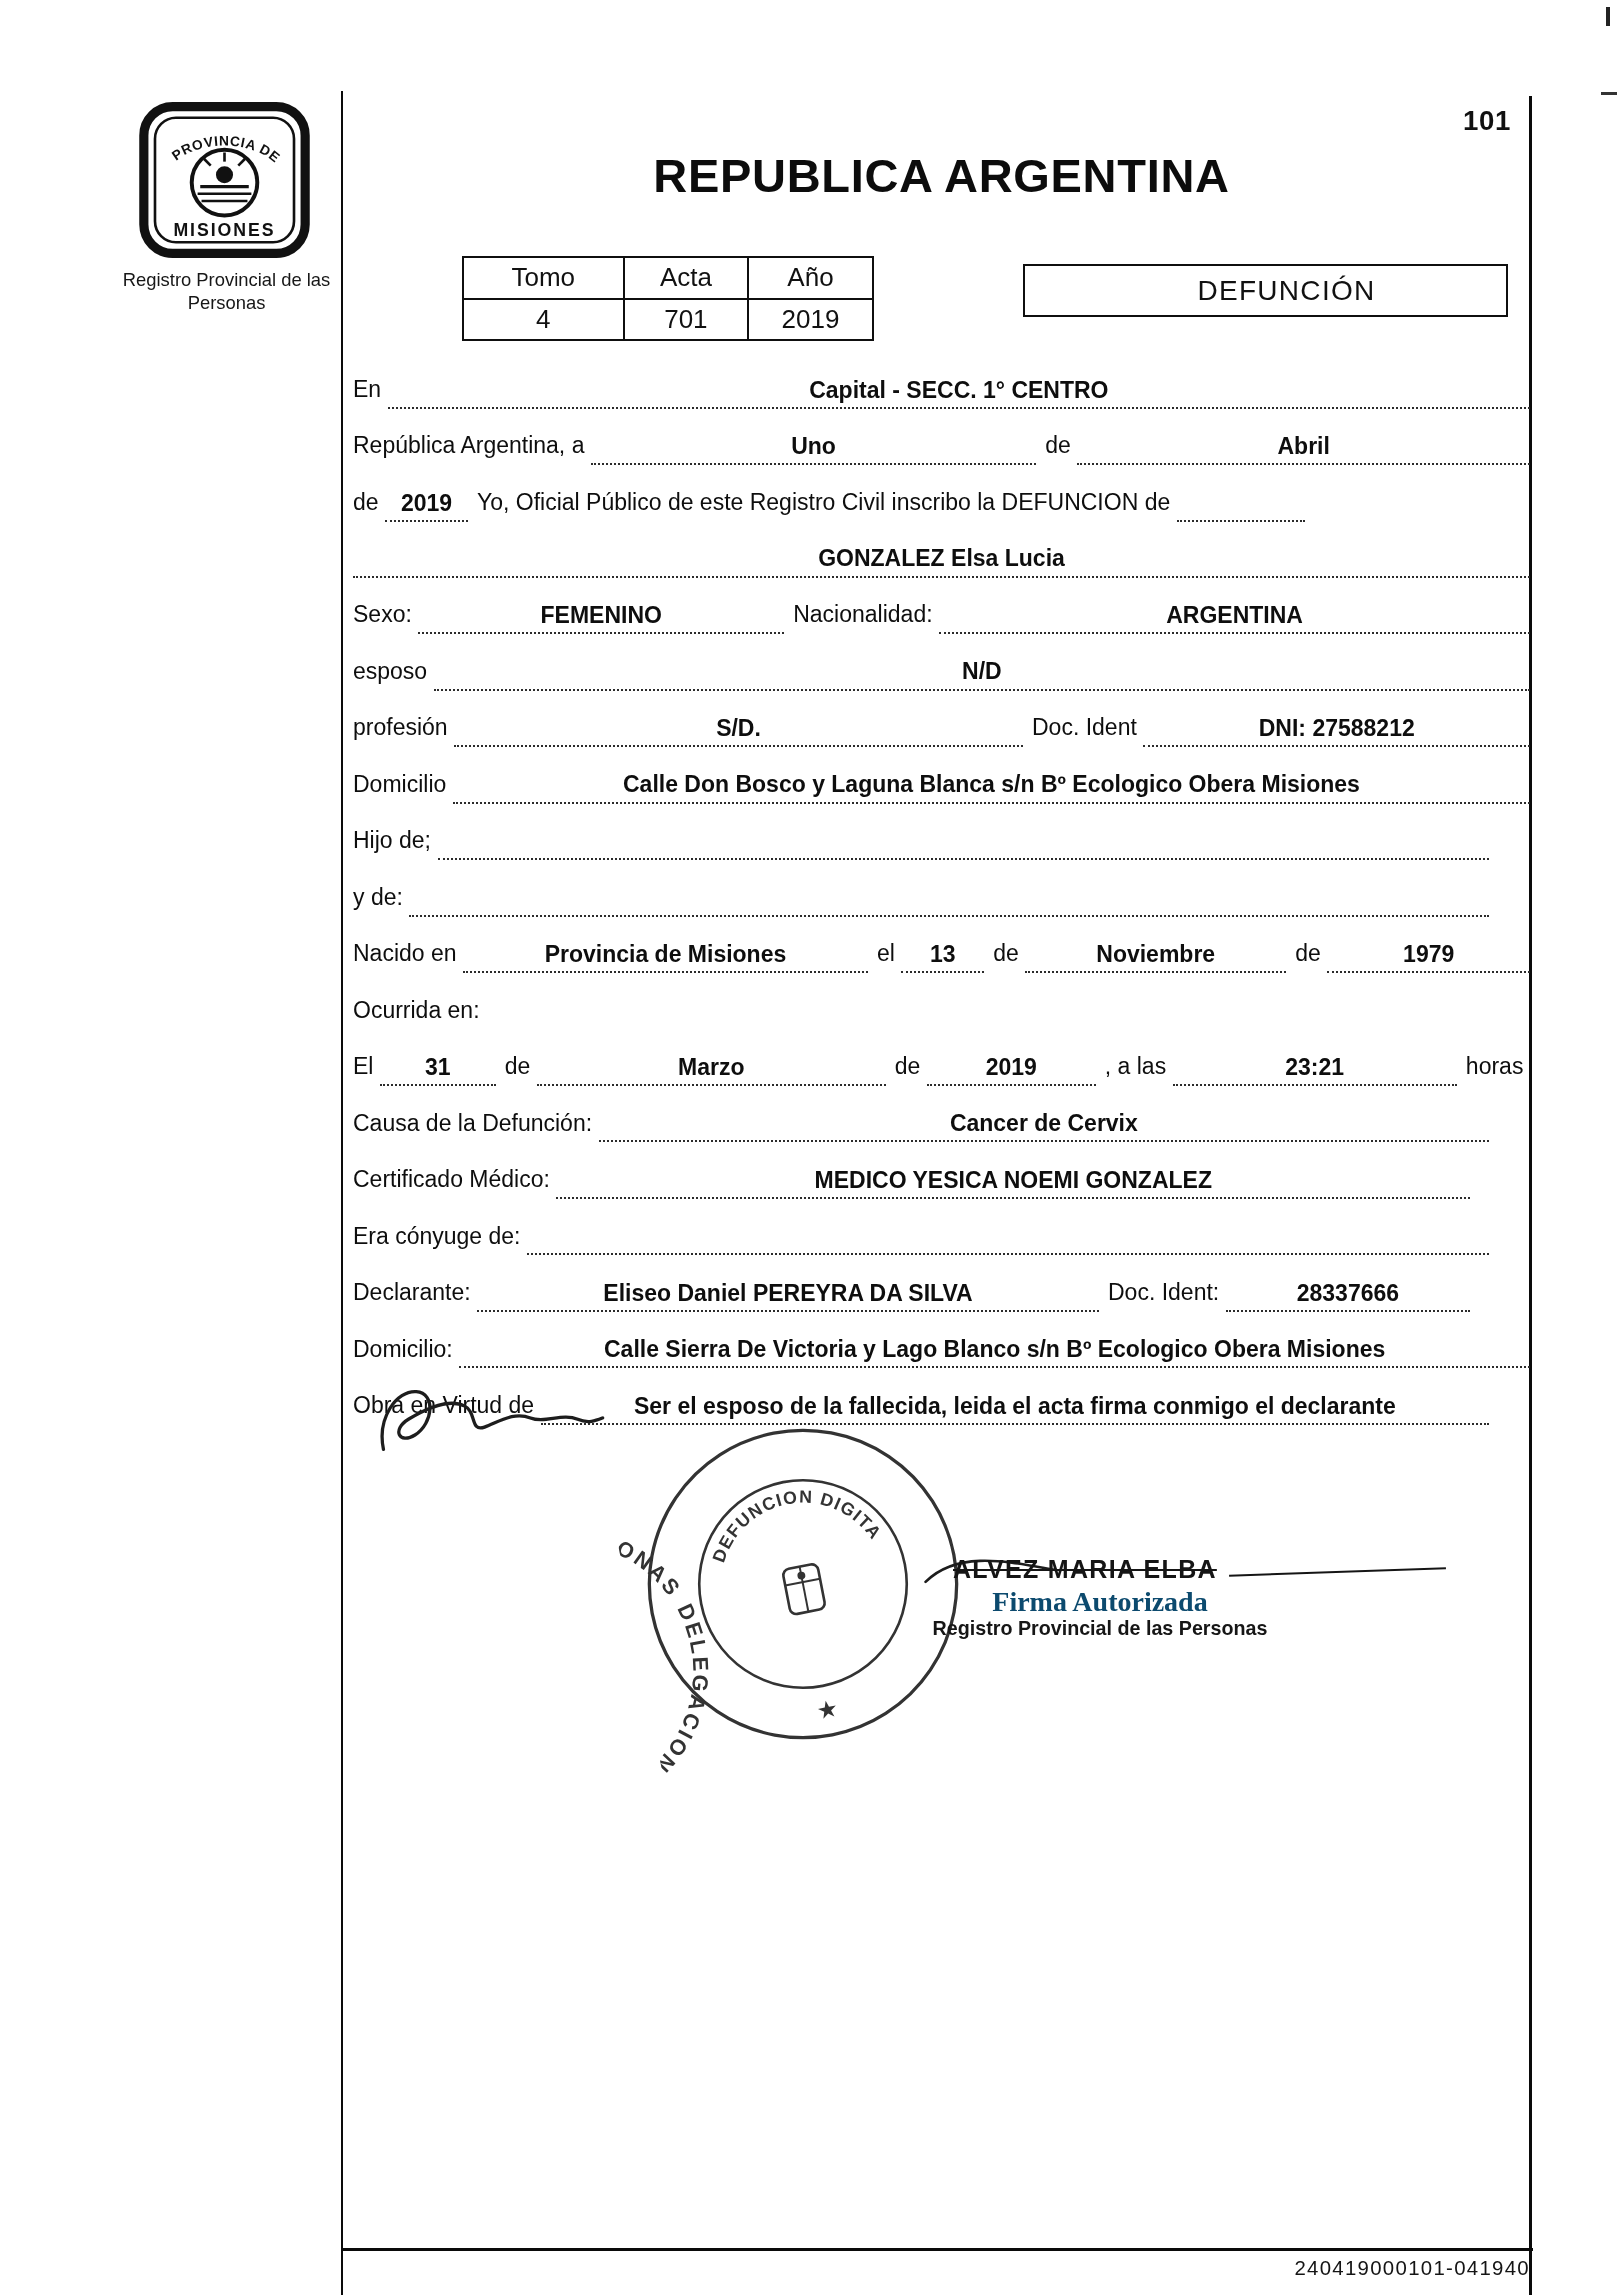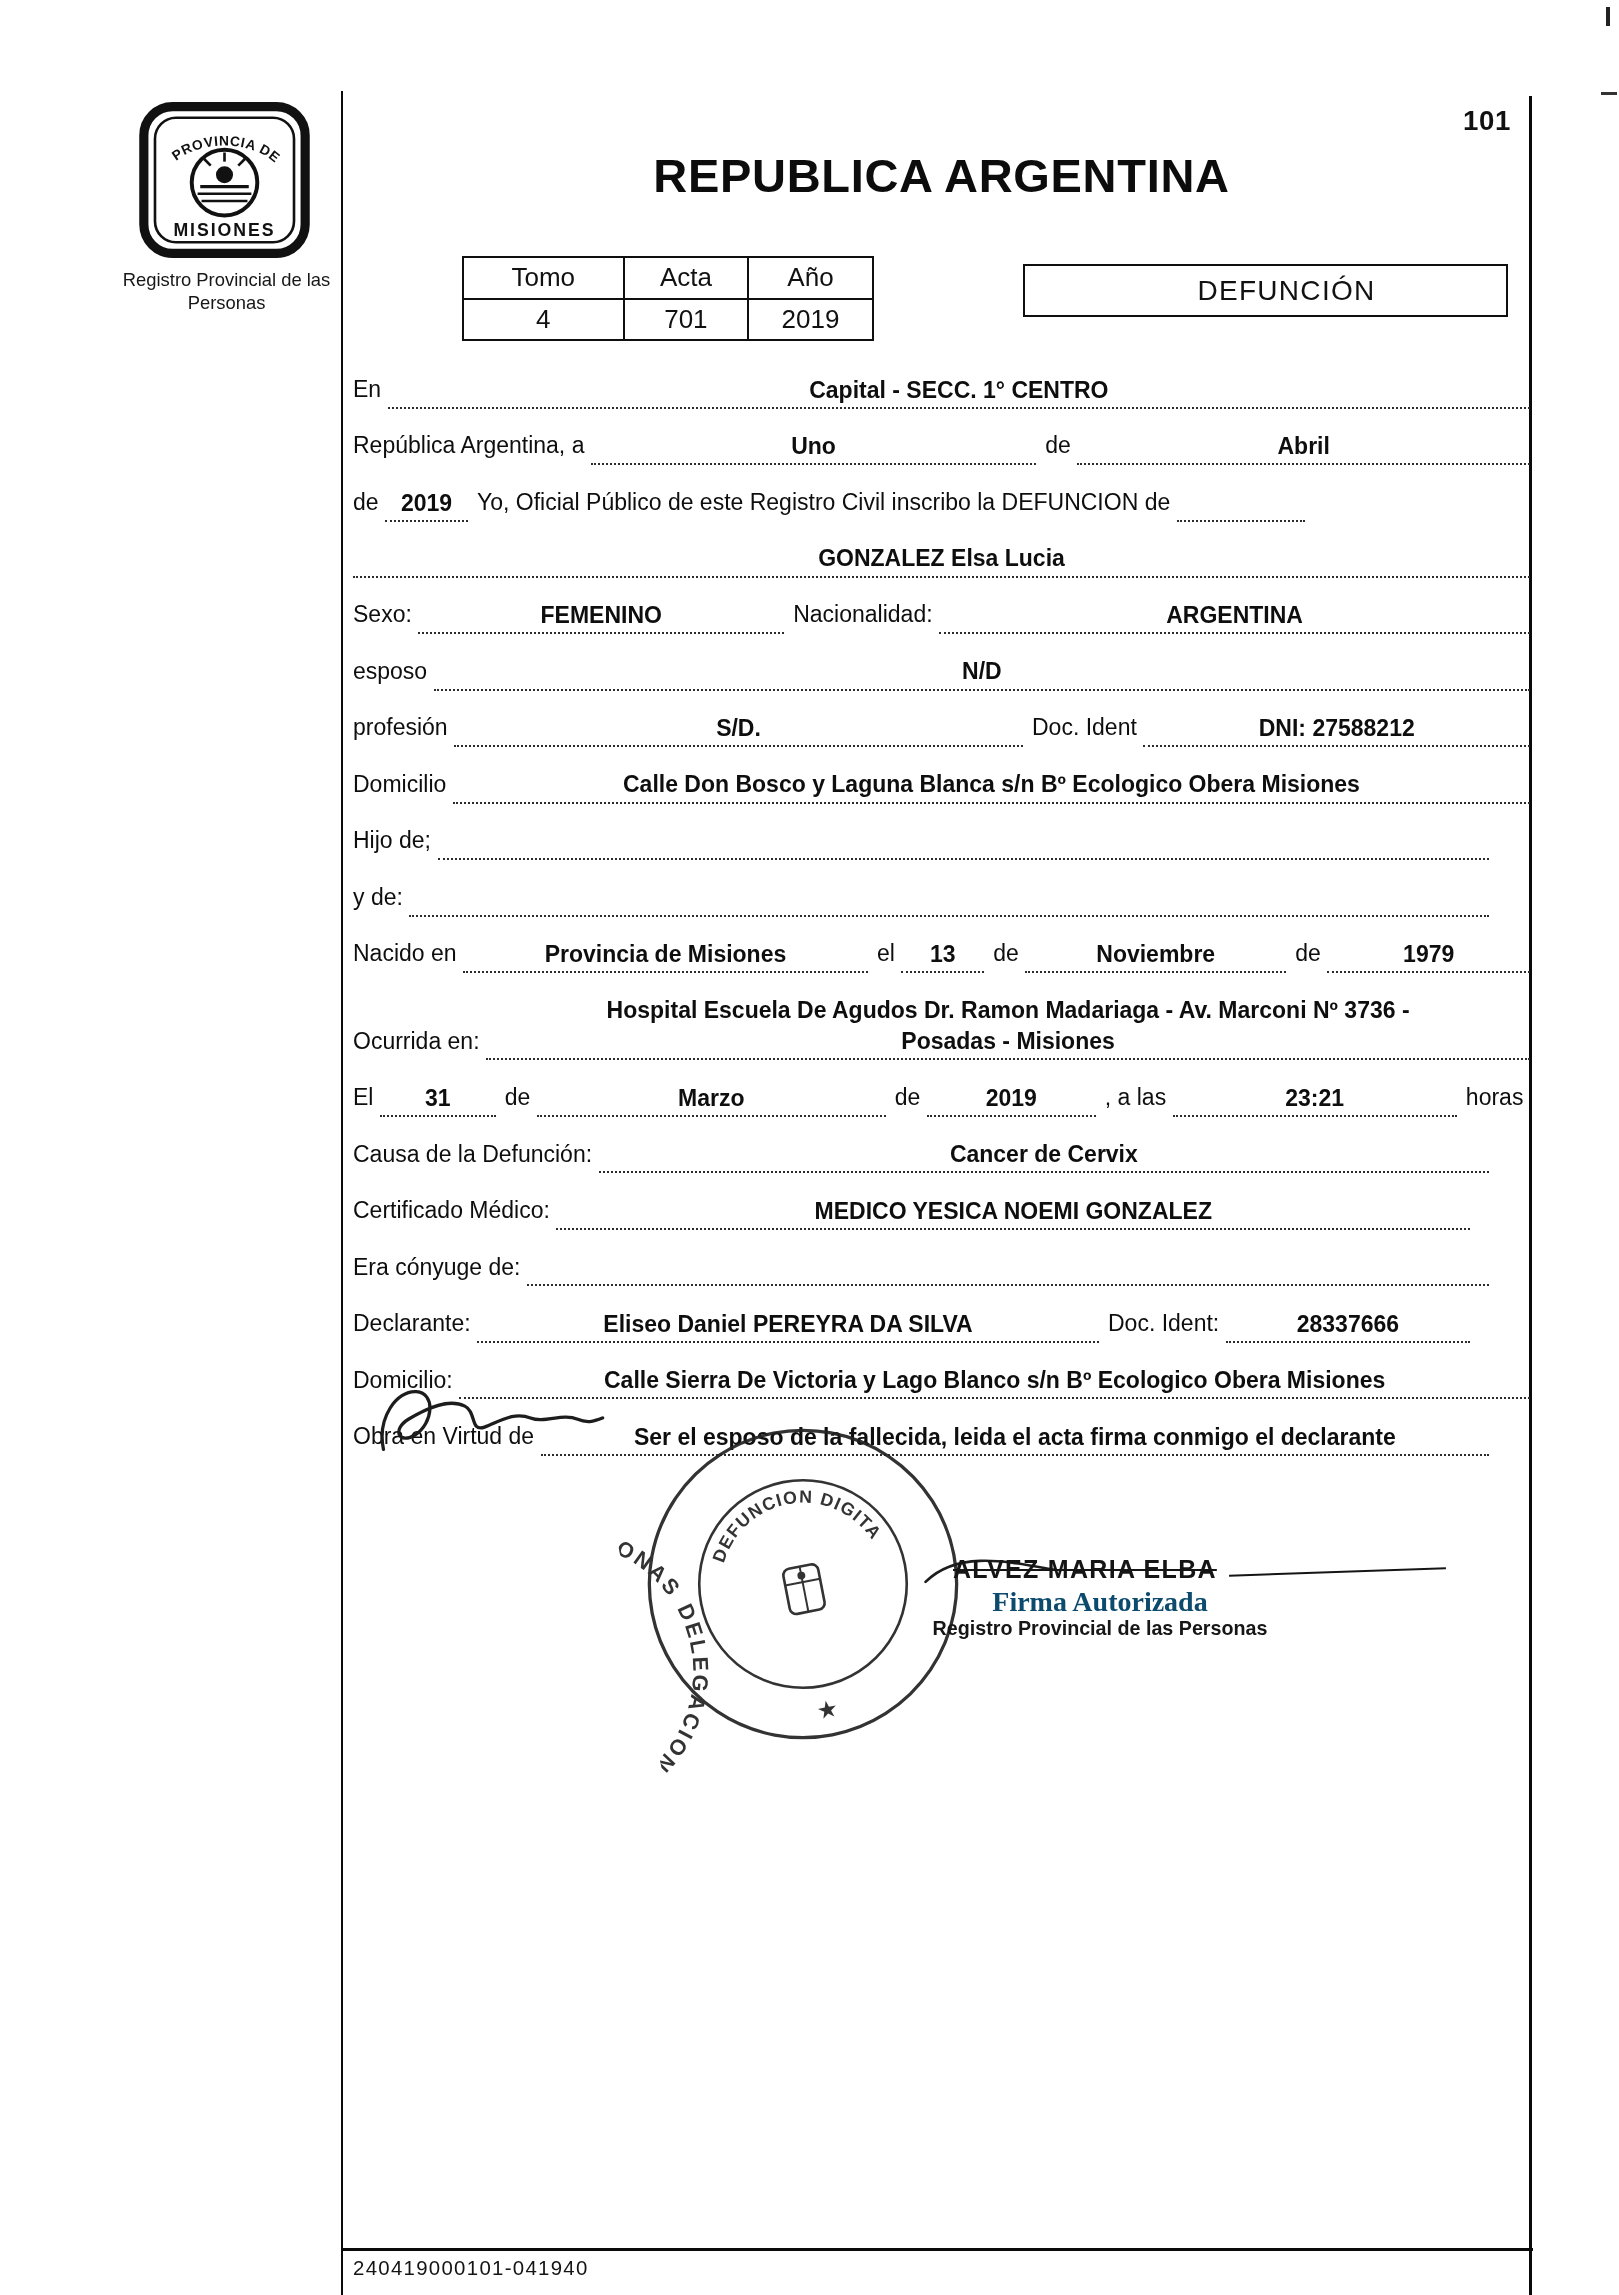--- a/index.html
+++ b/index.html
@@ -72,21 +72,21 @@
   .auth-caption1{
     position:absolute;left:985px;top:1586px;width:230px;text-align:center;
     font-family:"Liberation Serif", serif;font-size:28px;font-weight:600;color:#0c4a6e;
   }
   .auth-caption2{
     position:absolute;left:926px;top:1617px;width:348px;text-align:center;
     font-size:19.7px;font-weight:600;color:#161616;
   }
 
   .barcode-number{
-    position:absolute;left:353px;top:2257px;width:1177px;text-align:left;
+    position:absolute;left:353px;top:2257px;width:1177px;text-align:right;
     font-size:20.4px;letter-spacing:1.3px;color:#141414;
   }
 </style>
 </head>
 <body>
 
 <div class="vrule-left"></div>
 <div class="vrule-right"></div>
 <div class="hrule-bottom"></div>
 <div class="artifact-dash"></div>
@@ -199,24 +199,20 @@
     <span class="lbl mid">el</span>
     <span class="fill w110">13</span>
     <span class="lbl mid">de</span>
     <span class="fill w380">Noviembre</span>
     <span class="lbl mid">de</span>
     <span class="fill">1979</span>
   </div>
 
   <div class="row">
     <span class="lbl">Ocurrida en:</span>
-    <div class="multi">
-      <div class="mline1">Hospital Escuela De Agudos Dr. Ramon Madariaga - Av. Marconi Nº 3736 -</div>
-      <div class="mline2">Posadas - Misiones</div>
-    </div>
   </div>
 
   <div class="row">
     <span class="lbl">El</span>
     <span class="fill w160">31</span>
     <span class="lbl mid">de</span>
     <span class="fill w515">Marzo</span>
     <span class="lbl mid">de</span>
     <span class="fill w240">2019</span>
     <span class="lbl mid">, a las</span>

